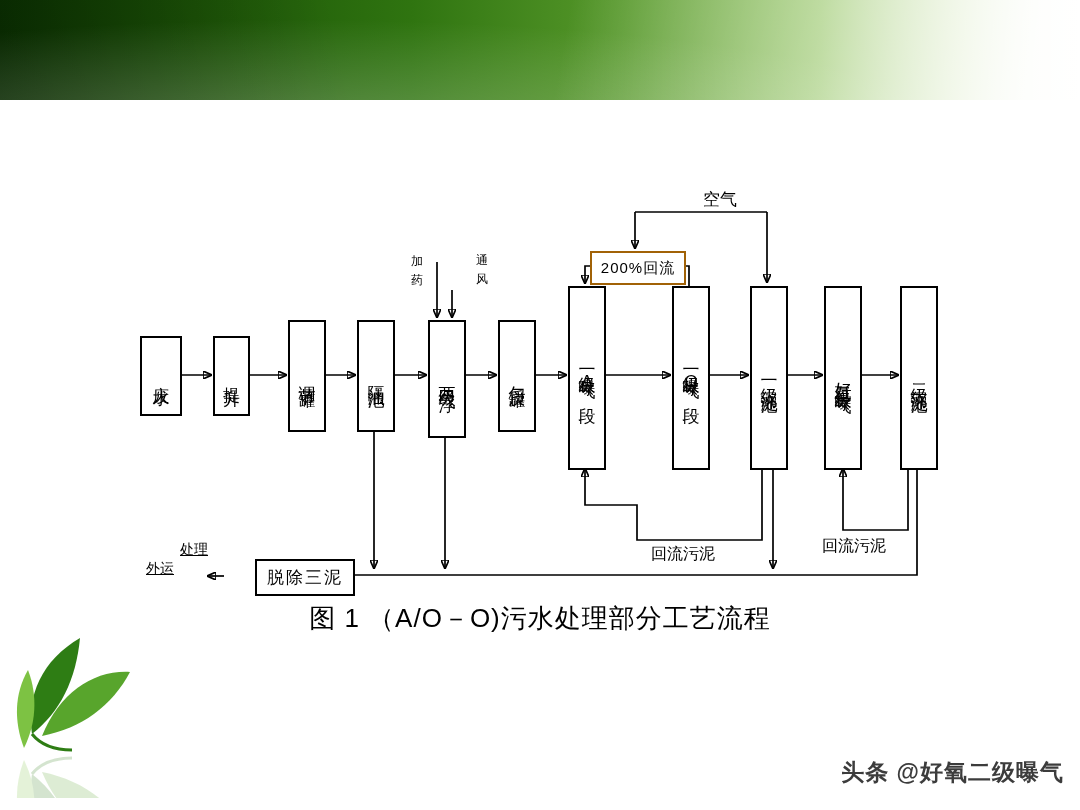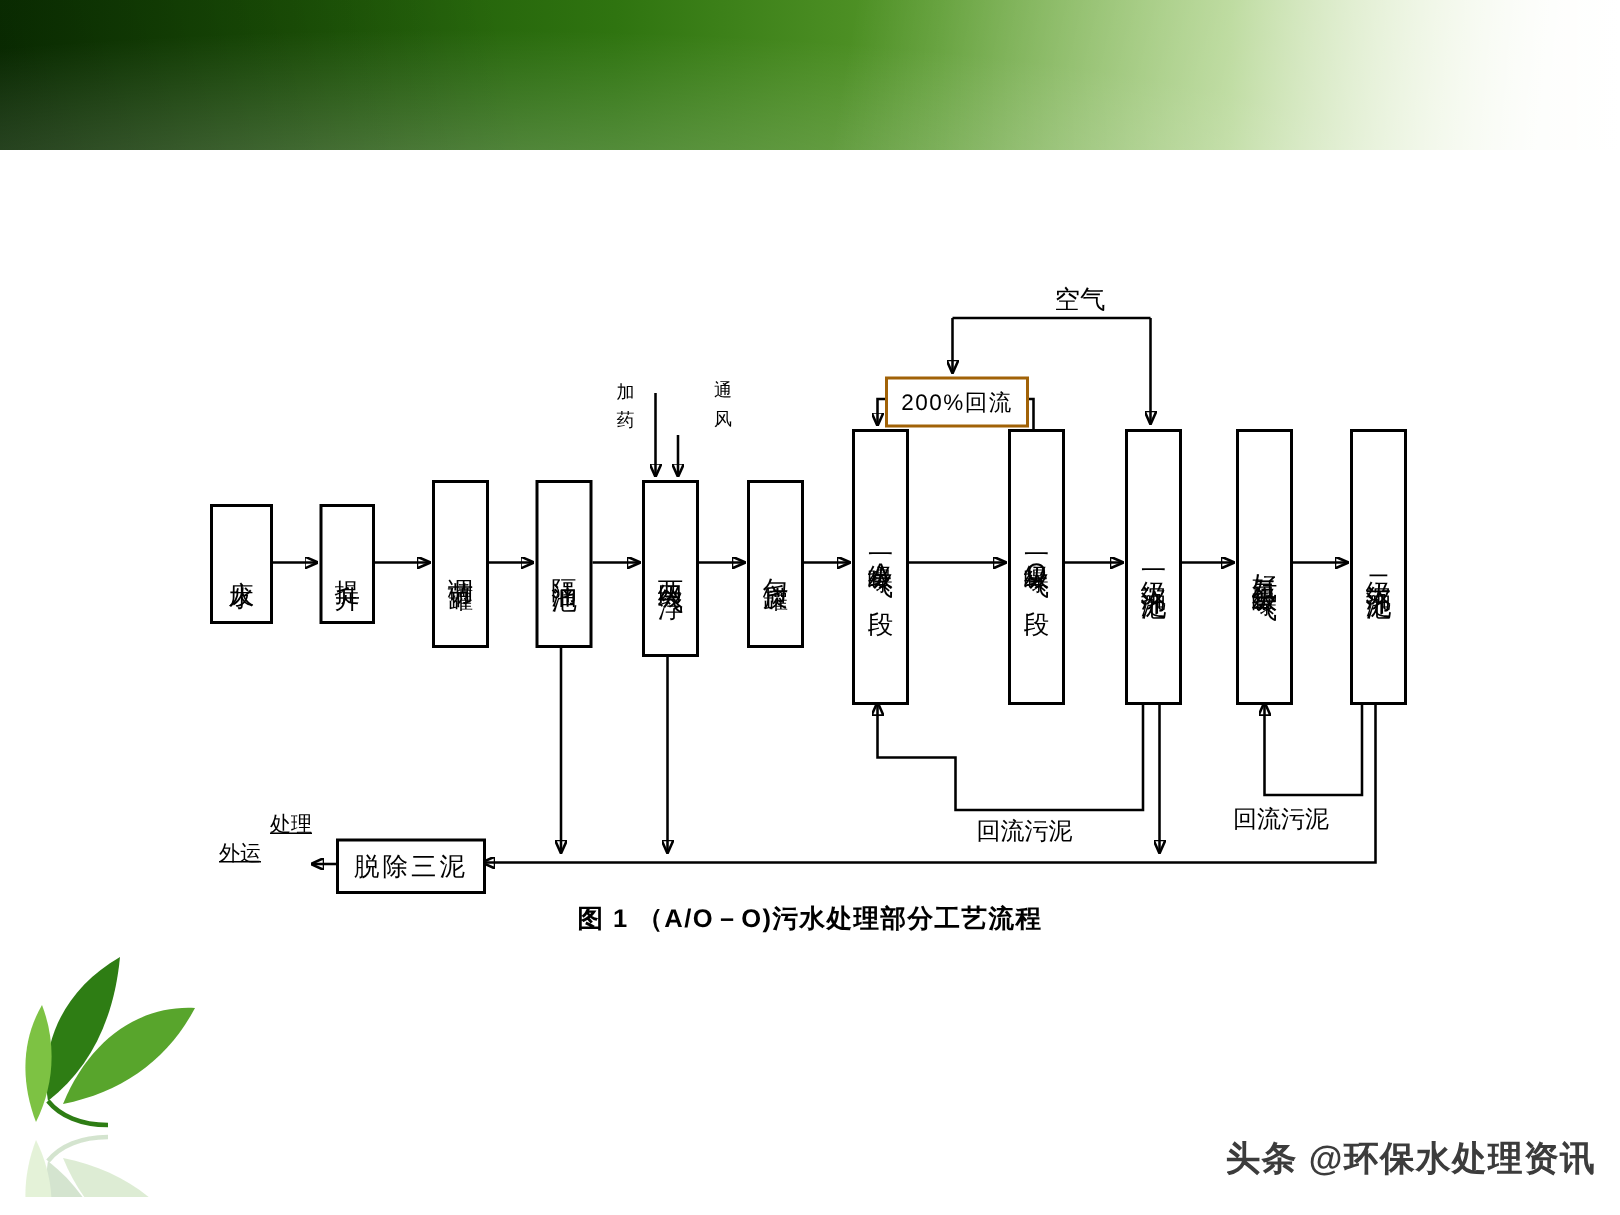--- a/index.html
+++ b/index.html
@@ -21,33 +21,33 @@
   .connectors path{stroke:#000;stroke-width:1.7;fill:none;}
   .vbox{
     position:absolute;border:2px solid #000;background:#fff;
     display:flex;align-items:center;justify-content:center;text-align:center;
     writing-mode:vertical-rl;text-orientation:upright;
     font-size:17px;letter-spacing:3px;line-height:1;
   }
   .hbox{
     position:absolute;border:2px solid #000;background:#fff;
     display:flex;align-items:center;justify-content:center;
-    font-size:17px;letter-spacing:2px;
+    font-size:17px;letter-spacing:2px;margin-left:31px;
   }
   .lbl{position:absolute;font-size:17px;white-space:nowrap;}
   .lbl-stack{position:absolute;width:20px;font-size:12px;line-height:19px;word-break:break-all;text-align:center;white-space:normal;}
   .recycle-box{
     position:absolute;left:590px;top:251px;width:92px;height:30px;border:2px solid #a16207;background:#fff;
     display:flex;align-items:center;justify-content:center;font-size:15px;letter-spacing:1px;
   }
   .disposal{position:absolute;left:146px;top:540px;font-size:14px;line-height:19px;text-decoration:underline;}
   .disposal .l1{margin-left:34px;}
   .caption{
     position:absolute;left:0;top:601px;width:100%;text-align:center;
-    font-size:17px;font-weight:bold;letter-spacing:1px;
+    font-size:26px;font-weight:normal;letter-spacing:1px;
   }
   .watermark{
     position:absolute;right:16px;top:757px;font-size:23px;font-weight:bold;
     color:#3c3c3c;letter-spacing:1px;
   }
   .leaf{position:absolute;left:2px;top:608px;}
 </style>
 </head>
 <body>
 
@@ -126,15 +126,15 @@
         <path d="M78,30 C40,52 24,88 30,126 C58,104 74,72 78,30 Z" fill="#2e7d14"></path>
         <path d="M128,64 C92,62 58,84 40,128 C80,120 110,98 128,64 Z" fill="#58a52c"></path>
         <path d="M26,62 C12,86 12,114 22,140 C34,116 36,88 26,62 Z" fill="#7dc243"></path>
         <path d="M30,126 C38,136 52,142 70,142" stroke="#2e7d14" stroke-width="3" fill="none"></path>
       </g>
     </defs>
     <use href="#leafgrp"></use>
     <use href="#leafgrp" transform="translate(0,292) scale(1,-1)" opacity="0.2"></use>
   </svg>
 
-  <div class="watermark">头条 @环保水处理资讯</div>
+  <div class="watermark">头条 @好氧二级曝气</div>
 
 </div>
 
 </body></html>

